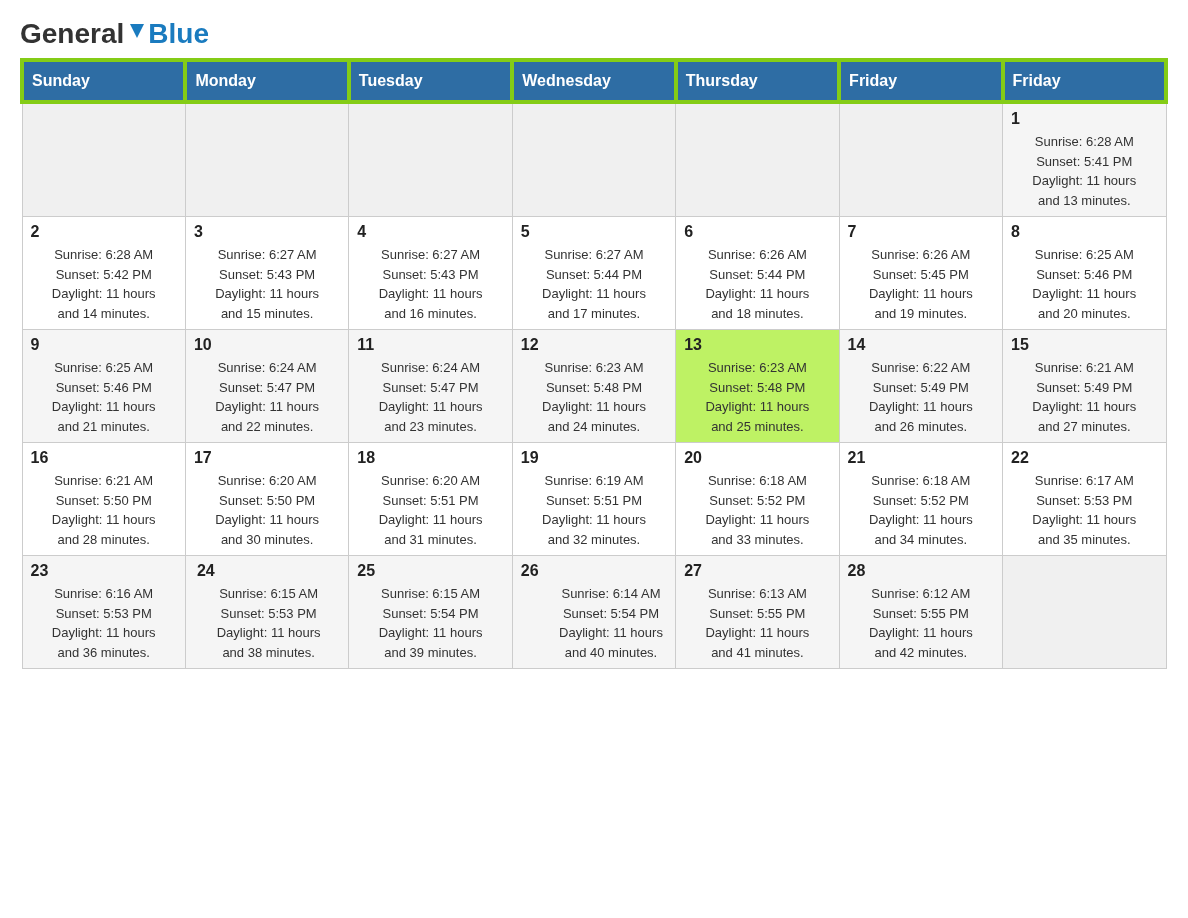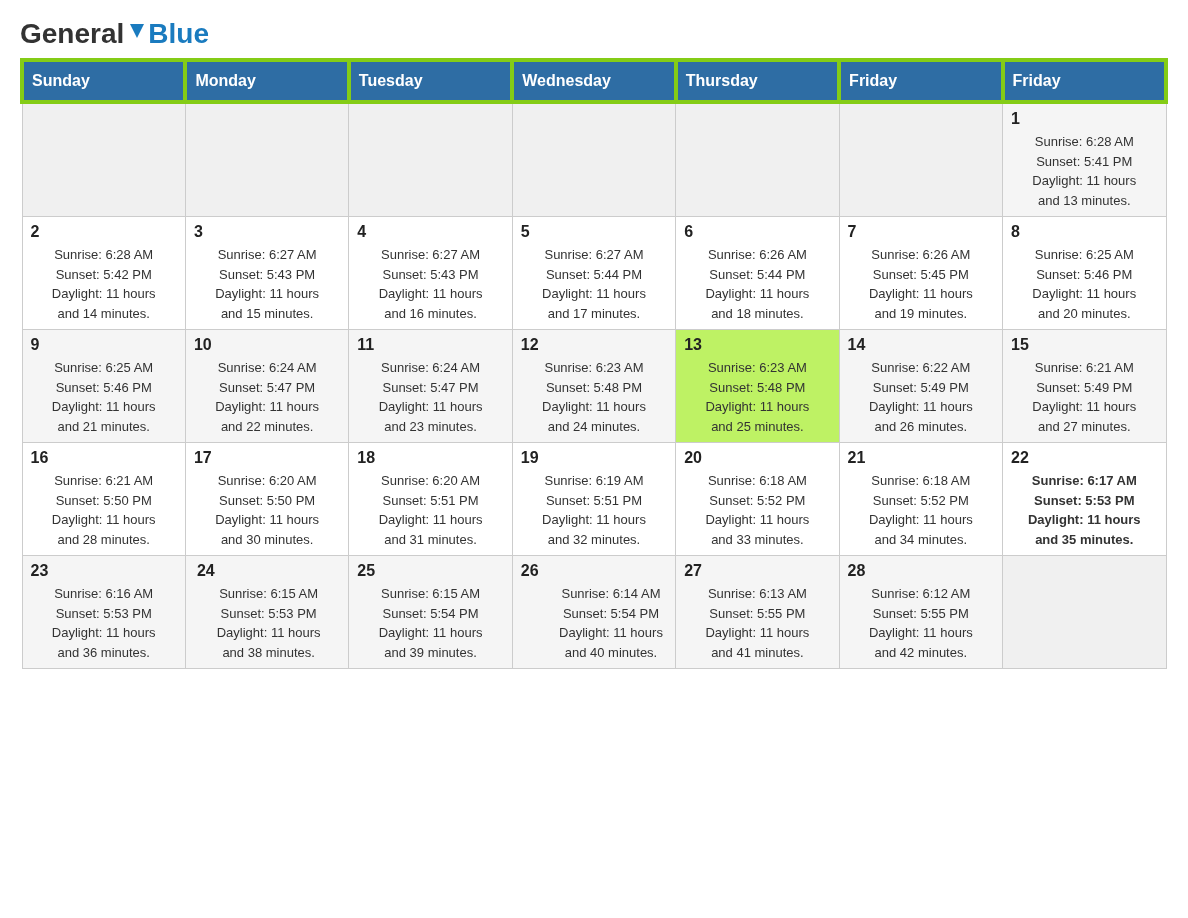--- a/index.html
+++ b/index.html
@@ -274,21 +274,21 @@
         </td>
         <td style="background-color: rgb(255, 255, 255);">
           <span class="day-number">21</span>
           <div class="day-info" style="white-space: pre-line;">Sunrise: 6:18 AM
 Sunset: 5:52 PM
 Daylight: 11 hours
 and 34 minutes.</div>
         </td>
         <td style="background-color: rgb(255, 255, 255);">
           <span class="day-number">22</span>
-          <div class="day-info" style="white-space: pre-line; font-weight: bold;">Sunrise: 6:17 AM
+          <div class="day-info" style="white-space: pre-line;">Sunrise: 6:17 AM
 Sunset: 5:53 PM
 Daylight: 11 hours
 and 35 minutes.</div>
         </td>
       </tr>
       <tr>
         <td style="background-color: rgb(245, 245, 245);">
           <span class="day-number">23</span>
           <div class="day-info" style="white-space: pre-line;">Sunrise: 6:16 AM
 Sunset: 5:53 PM

